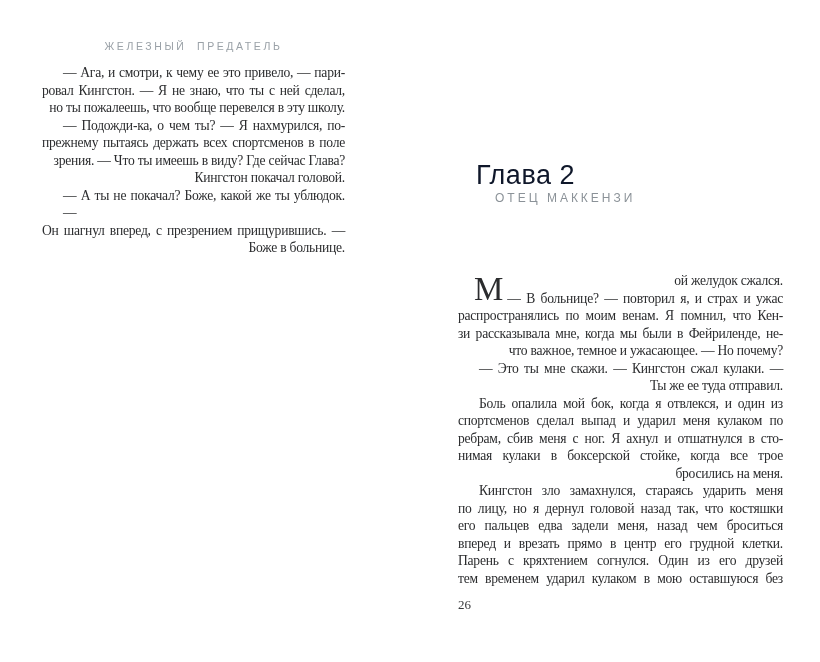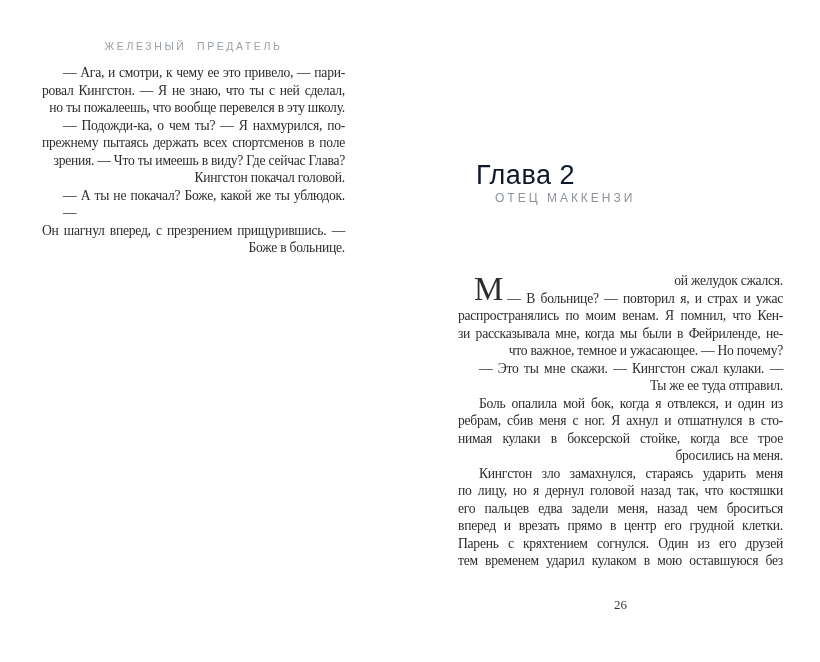--- a/index.html
+++ b/index.html
@@ -66,21 +66,20 @@
     font-size: 33px;
     line-height: 30px;
     height: 30px;
     margin: 2px 4px 0 16px;
     color: #2b2c2e;
   }
 
   
   .page-number {
     left: 458px; top: 597px; width: 325px;
-    text-align: center;
     font-size: 13px;
     line-height: 15px;
     color: #36373a;
   }
 </style>
 </head>
 <body>
 
 <div>
 
@@ -106,20 +105,21 @@
     <div class="abs right-body" id="right-body">
       <div class="drop-cap">М</div>
     <div class="line">ой желудок сжался.</div>
         <div class="line just">— В больнице? — повторил я, и страх и ужас</div>
         <div class="line just">распространялись по моим венам. Я помнил, что Кен-</div>
         <div class="line just">зи рассказывала мне, когда мы были в Фейриленде, не-</div>
         <div class="line">что важное, темное и ужасающее. — Но почему?</div>
         <div class="line indent just">— Это ты мне скажи. — Кингстон сжал кулаки. —</div>
         <div class="line">Ты же ее туда отправил.</div>
         <div class="line indent just">Боль опалила мой бок, когда я отвлекся, и один из</div>
+        <div class="line just">спортсменов сделал выпад и ударил меня кулаком по</div>
         <div class="line just">ребрам, сбив меня с ног. Я ахнул и отшатнулся в сто-</div>
         <div class="line just">нимая кулаки в боксерской стойке, когда все трое</div>
         <div class="line">бросились на меня.</div>
         <div class="line indent just">Кингстон зло замахнулся, стараясь ударить меня</div>
         <div class="line just">по лицу, но я дернул головой назад так, что костяшки</div>
         <div class="line just">его пальцев едва задели меня, назад чем броситься</div>
         <div class="line just">вперед и врезать прямо в центр его грудной клетки.</div>
         <div class="line just">Парень с кряхтением согнулся. Один из его друзей</div>
         <div class="line just">тем временем ударил кулаком в мою оставшуюся без</div>
       </div>

